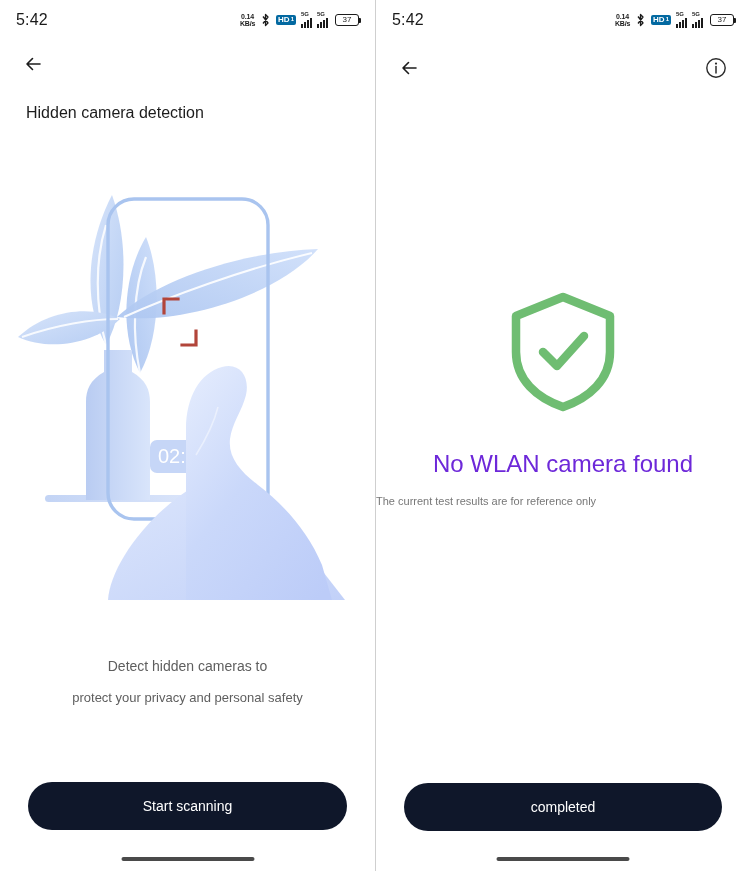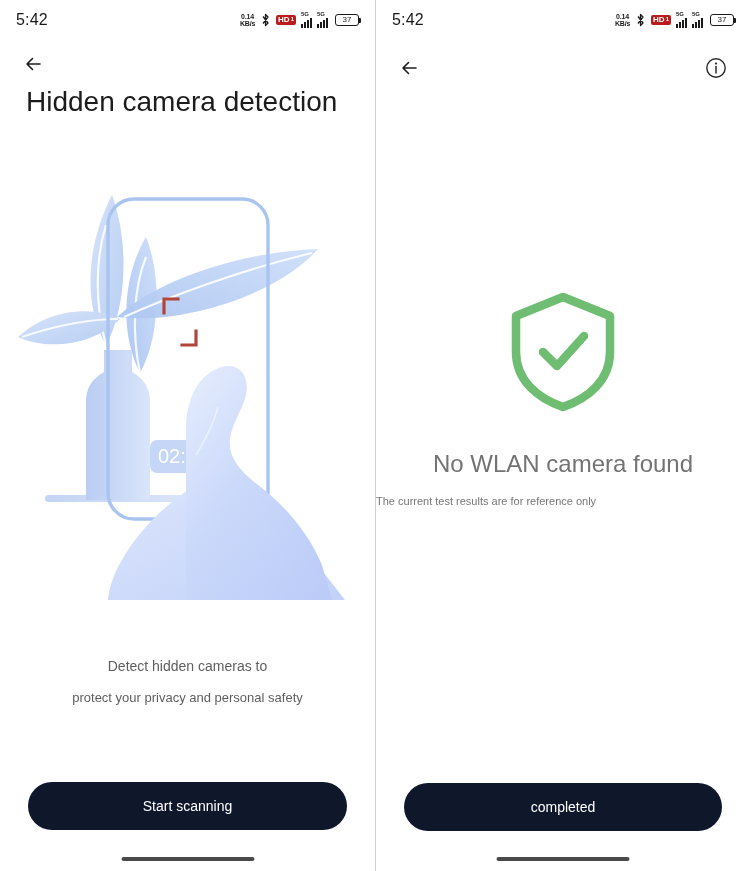--- a/index.html
+++ b/index.html
@@ -31,21 +31,21 @@
   }
   .sb-icons { display: flex; align-items: center; gap: 5px; }
   .netspeed {
     display: flex; flex-direction: column; align-items: center;
     line-height: 1; color: #1b1b1b;
   }
   .netspeed .ns-top { font-size: 7px; font-weight: bold; letter-spacing: -.2px; }
   .netspeed .ns-bot { font-size: 7px; font-weight: bold; letter-spacing: -.2px; }
   .ic { display: inline-flex; align-items: center; }
   .hd-badge {
-    background: #b91c1c; color: #fff; font-size: 8px; font-weight: bold;
+    background: #0369a1; color: #fff; font-size: 8px; font-weight: bold;
     border-radius: 2px; padding: 1px 2px 1px 2px; line-height: 1;
     display: inline-flex; gap: 1px;
   }
   .sig { display: inline-flex; align-items: flex-end; gap: 1px; position: relative; padding-top: 6px;}
   .sig .g-label {
     position: absolute; top: -1px; left: 0; font-size: 6px; font-weight: bold; color: #1b1b1b;
   }
   .sig .bar { width: 2px; background: #1b1b1b; }
   .sig .b1 { height: 4px; } .sig .b2 { height: 6px; }
   .sig .b3 { height: 8px; } .sig .b4 { height: 10px; }
@@ -66,38 +66,38 @@
     display: flex; align-items: center; justify-content: space-between;
     padding: 0 22px;
     height: 36px;
   }
   .left .navbar { top: 46px; }
   .right .navbar { top: 50px; }
   .back-arrow { width: 26px; height: 26px; cursor: pointer; }
   .info-icon { width: 24px; height: 24px; cursor: pointer; }
 
   .page-title { position: absolute; left: 26px; color: #1c1c1c; }
-  .left .page-title { top: 86px; font-size: 28px; }
+  .left .page-title { top: 104px; font-size: 16px; }
   .right .page-title { top: 98px; font-size: 27px; }
 
   
   .illustration { position: absolute; left: 0; top: 185px; width: 375px; height: 430px; }
 
   .caption { position: absolute; left: 0; right: 0; text-align: center; color: #5e5e5e; }
   .cap1 { top: 658px; font-size: 14px; }
   .cap2 { top: 690px; font-size: 13px; }
 
   
   .shield-wrap {
     position: absolute; left: 0; right: 0; top: 290px;
     display: flex; justify-content: center;
   }
   .result-title {
     position: absolute; left: 0; right: 0; top: 450px;
-    text-align: center; font-size: 24px; color: #737373;
+    text-align: center; font-size: 24px; color: #6d28d9;
   }
   .result-sub {
     position: absolute; left: 0; right: 0; top: 495px;
     font-size: 11px; color: #777777;
   }
 
   
   .primary-btn {
     position: absolute; left: 28px; right: 28px;
     height: 48px; border: none; border-radius: 26px;

